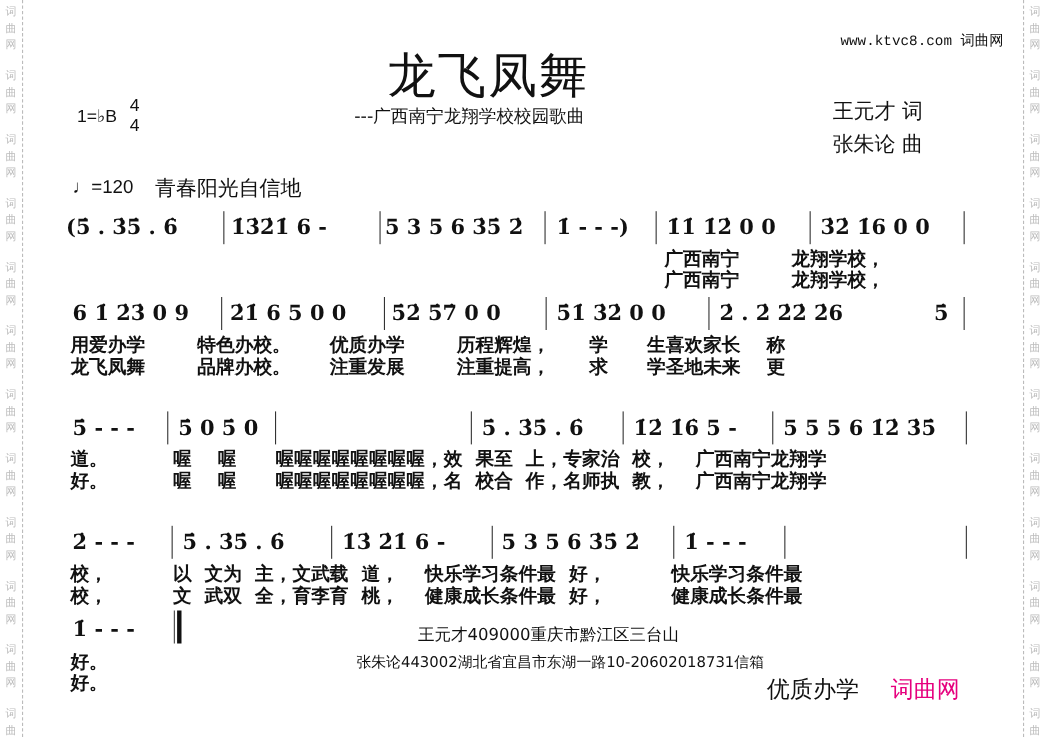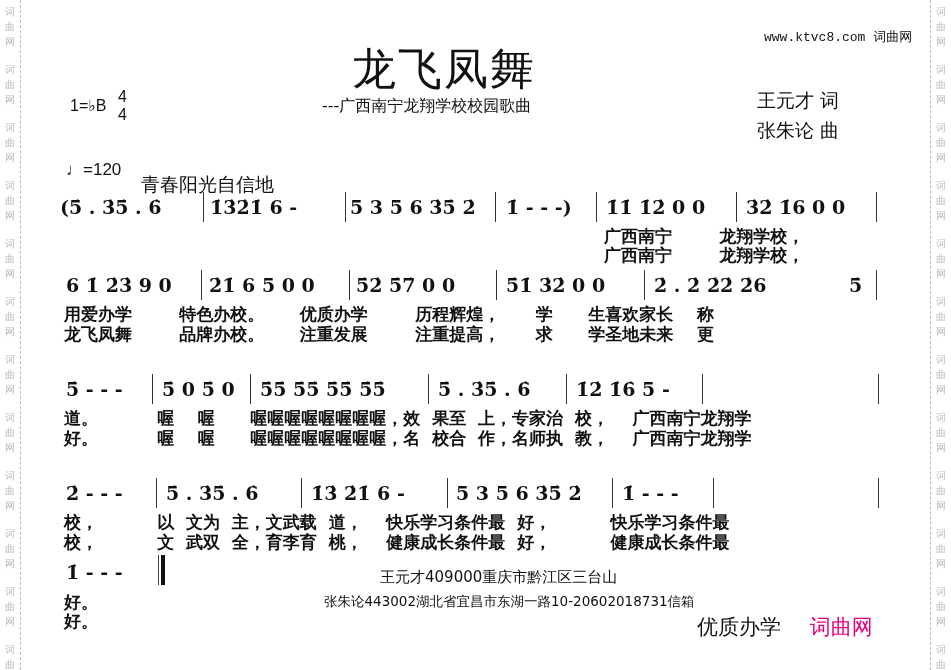--- a/index.html
+++ b/index.html
@@ -16,21 +16,21 @@
     color:#bdbdbd; text-align:center; font-family:"DejaVu Sans", sans-serif;
   }
   .abs { position:absolute; white-space:nowrap; }
   .title { left:352px; top:40px; font-size:44px; letter-spacing:2px;
     font-family:Liberation Serif, serif; font-weight:300; }
   .subtitle { left:322px; top:96px; font-size:16px; font-family:"DejaVu Sans", sans-serif; }
   .key { left:70px; top:96px; font-size:16px; font-family:"Liberation Sans", sans-serif; }
   .timesig { left:118px; top:88px; font-size:16px; font-family:"Liberation Sans", sans-serif;
     line-height:18px; text-align:center; }
   .tempo { left:66px; top:160px; font-size:17px; font-family:Liberation Sans, sans-serif; }
-  .expr { left:141px; top:172px; font-size:19px; font-family:Liberation Serif, serif; }
+  .expr { left:141px; top:158px; font-size:19px; font-family:Liberation Serif, serif; }
   .site { left:764px; top:28px; font-size:13px; font-family:"Liberation Mono", monospace; }
   .credit { font-size:19px; font-family:"DejaVu Sans", sans-serif; }
   .addr1 { left:380px; top:568px; font-size:15px; font-family:"DejaVu Sans", sans-serif; }
   .addr2 { left:324px; top:593px; font-size:13.5px; font-family:"DejaVu Sans", sans-serif; }
   .source { left:697px; top:613px; font-size:21px; font-family:"DejaVu Sans", sans-serif; }
   .source .brand { color:#e6007e; margin-left:22px; }
 
   .staff { position:absolute; height:36px; }
   .bar { position:absolute; top:2px; width:1px; height:30px; background:#333; }
   .final-bar { position:absolute; top:0; height:30px; }
@@ -101,46 +101,46 @@
   <div class="bar" style="left:538px"></div>
   <span class="notes" style="left:548px">1̇1̇ 1̇2̇ 0 0</span>
   <div class="bar" style="left:678px"></div>
   <span class="notes" style="left:688px">3̇2̇ 1̇6 0 0</span>
   <div class="bar" style="left:818px"></div>
 </div>
 <div class="lyric" style="left:604px;top:226px;">广西南宁        龙翔学校，</div>
 <div class="lyric" style="left:604px;top:245px;">广西南宁        龙翔学校，</div>
 
 <div class="staff" style="left:66px;top:268px;width:820px;">
-  <span class="notes" style="left:0px">6 1̇ 2̇3̇ 9 0</span>
+  <span class="notes" style="left:0px">6 1̇ 2̇3̇ 0 9</span>
   <div class="bar" style="left:135px"></div>
   <span class="notes" style="left:143px">2̇1̇ 6 5 0 0</span>
   <div class="bar" style="left:283px"></div>
   <span class="notes" style="left:290px">5̇2̇ 5̇7̇ 0 0</span>
   <div class="bar" style="left:430px"></div>
   <span class="notes" style="left:440px">5̇1̇ 3̇2̇ 0 0</span>
   <div class="bar" style="left:578px"></div>
   <span class="notes" style="left:588px">2̇ .   2̇ 2̇2̇ 2̇6</span>
   <span class="notes" style="left:783px">5̇</span>
   <div class="bar" style="left:810px"></div>
 </div>
 <div class="lyric" style="left:64px;top:304px;text-align:right;">用爱办学        特色办校。      优质办学        历程辉煌，      学      生喜欢家长    称</div>
 <div class="lyric" style="left:64px;top:324px;">龙飞凤舞        品牌办校。      注重发展        注重提高，      求      学圣地未来    更</div>
 
 <div class="staff" style="left:66px;top:372px;width:820px;">
   <span class="notes" style="left:0px">5̇ - - -</span>
   <div class="bar" style="left:86px"></div>
   <span class="notes" style="left:96px">5̇ 0 5̇ 0</span>
   <div class="bar" style="left:184px"></div>
-  <span class="notes" style="left:194px">5̇5̇ 5̇5̇ 5̇5̇ 5̇5̇</span>
   <div class="bar" style="left:362px"></div>
   <span class="notes" style="left:372px">5̇ . 3̇5̇ . 6̇</span>
   <div class="bar" style="left:500px"></div>
   <span class="notes" style="left:510px">1̇2̇ 1̇6̇ 5 -</span>
   <div class="bar" style="left:636px"></div>
+  <span class="notes" style="left:646px">5 5 5 6 1̇2̇ 3̇5̇</span>
   <div class="bar" style="left:812px"></div>
 </div>
 <div class="lyric" style="left:64px;top:408px;">道。          喔    喔      喔喔喔喔喔喔喔喔，效  果至  上，专家治  校，    广西南宁龙翔学</div>
 <div class="lyric" style="left:64px;top:428px;">好。          喔    喔      喔喔喔喔喔喔喔喔，名  校合  作，名师执  教，    广西南宁龙翔学</div>
 
 <div class="staff" style="left:66px;top:476px;width:820px;">
   <span class="notes" style="left:0px">2̇ - - -</span>
   <div class="bar" style="left:90px"></div>
   <span class="notes" style="left:100px">5̇ . 3̇5̇ . 6̇</span>
   <div class="bar" style="left:235px"></div>

